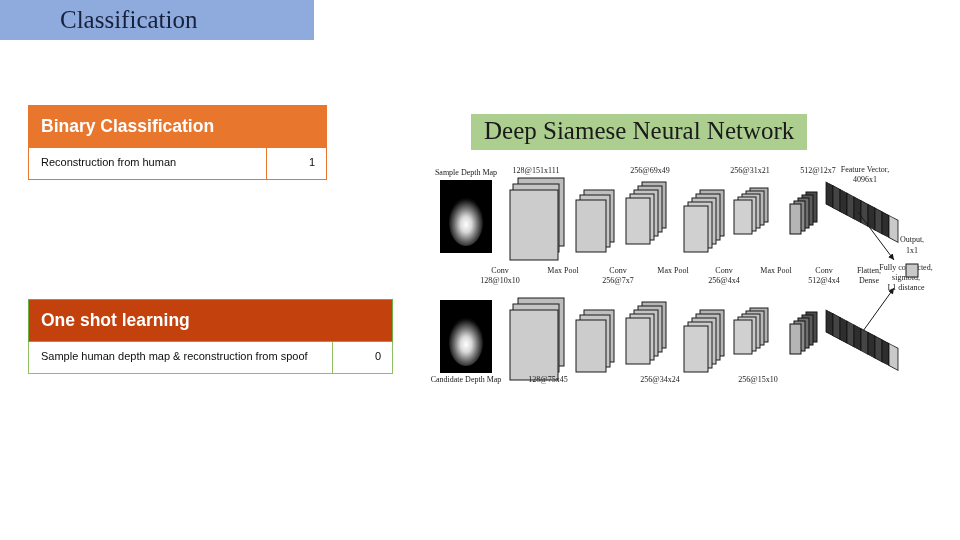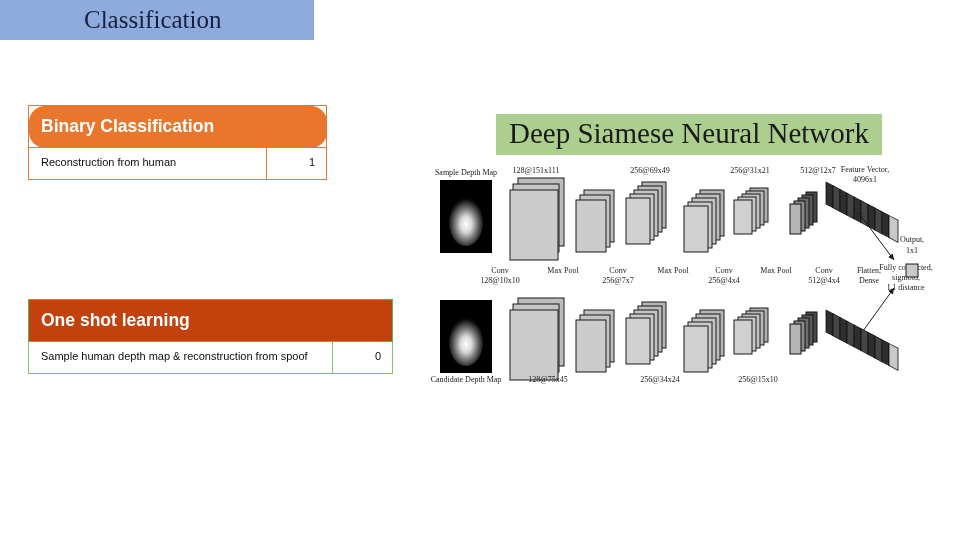--- a/index.html
+++ b/index.html
@@ -8,57 +8,57 @@
     background:#ffffff;
     font-family:"Liberation Sans", sans-serif;
   }
 
   
   #title-banner{
     position:absolute;left:0;top:0;width:314px;height:40px;
     background:#8FAADC;
   }
   #title-text{
-    position:absolute;left:84px;top:5px;
+    position:absolute;left:60px;top:5px;
     font-family:"Liberation Serif", serif;
     font-size:25px;color:#16213E;line-height:30px;white-space:nowrap;
   }
 
   
   .tbl{position:absolute;border-collapse:collapse;table-layout:fixed;}
   .tbl td{
     vertical-align:top;
     font-size:11px;color:#0d0d0d;line-height:1.62;
     padding:6px 8px 7px 12px;
   }
   .tbl .hdr td{
     color:#ffffff;font-weight:bold;font-size:17.5px;
     padding:6px 8px 7px 12px;
   }
   .num{text-align:right;padding-right:11px !important;}
 
   
   #table-binary{left:28px;top:105px;width:298px;}
-  #table-binary .hdr td{background:#E8762C;border-radius:16px;}
+  #table-binary .hdr td{background:#E8762C;}
   #table-binary td{border:1px solid #E8762C;}
   #table-binary .hdr td{border:1px solid #E8762C;}
 
   
   #table-oneshot{left:28px;top:299px;width:364px;}
   #table-oneshot .hdr td{background:#c2410c;}
   #table-oneshot td{border:1px solid #8FBF63;}
   #table-oneshot .hdr td{border:1px solid #6CAE45;}
 
   
   #dsnn-heading{
-    position:absolute;left:496px;top:114px;
+    position:absolute;left:471px;top:114px;
     background:#ACCE8E;
     padding:3px 13px 5px 13px;
     font-family:"Liberation Serif", serif;
-    font-size:29px;color:#1a1a1a;white-space:nowrap;
+    font-size:25px;color:#1a1a1a;white-space:nowrap;
   }
 
   
   #net-diagram{
     position:absolute;left:428px;top:160px;width:505px;height:245px;
   }
   #net-diagram svg{display:block;}
 </style>
 </head>
 <body>

